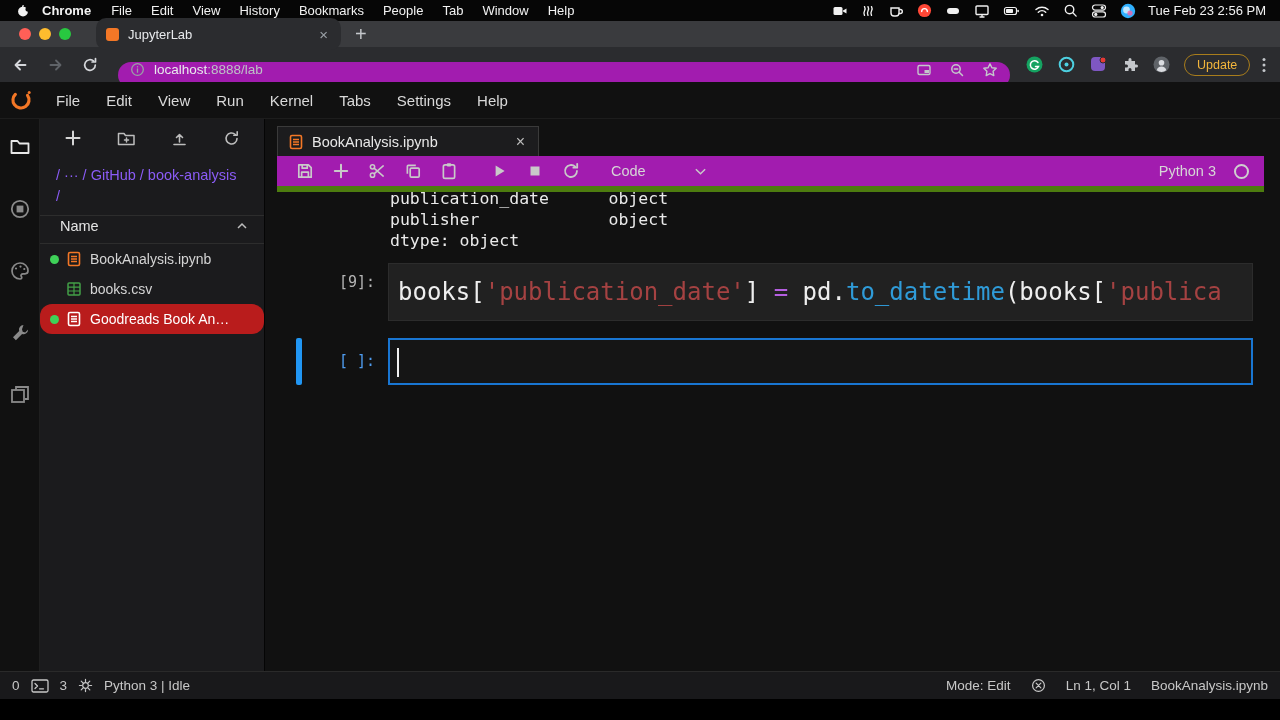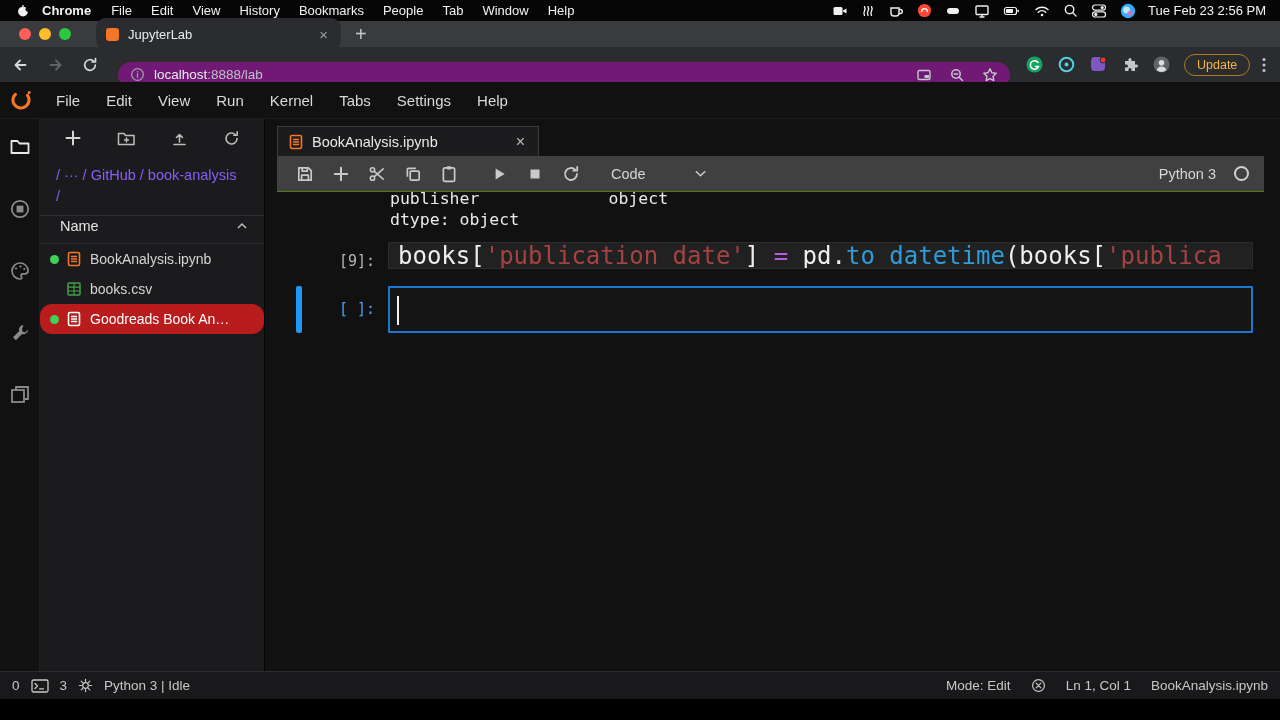--- a/index.html
+++ b/index.html
@@ -22,21 +22,21 @@
   .traffic span { width:12px; height:12px; border-radius:50%; display:block; }
   .t-red{background:#ff5f57}.t-yellow{background:#febc2e}.t-green{background:#28c840}
   .chrome-tab { margin-left:25px; width:245px; height:32px; background:#2b2c2f; border-radius:10px; display:flex; align-items:center; padding:0 10px; color:#e8eaed; font-size:13px; }
   .chrome-tab .fav { width:13px; height:13px; border-radius:3px; background:#f37726; margin-right:9px; flex:0 0 13px; }
   .chrome-tab .title { flex:1; white-space:nowrap; overflow:hidden; }
   .chrome-tab .close { color:#9aa0a6; font-size:15px; padding:0 3px; }
   .newtab { margin-left:14px; color:#c4c7cb; font-size:20px; line-height:20px; }
 
   .chrometoolbar { height:35px; background:#2b2c2f; display:flex; align-items:center; padding:0 12px; }
   .nav-ic { margin-right:18px; }
-  .omnibox { height:26px; flex:0 0 892px; background:#701a75; border-radius:13px; display:flex; align-items:center; padding:0 12px; margin-left:2px;margin-top:20px; }
+  .omnibox { height:26px; flex:0 0 892px; background:#a21caf; border-radius:13px; display:flex; align-items:flex-start; padding:0 12px; margin-left:2px;margin-top:20px; }
   .omnibox .host { color:#e8eaed; font-size:13.5px; margin-left:9px; }
   .omnibox .path { color:#bdc1c6; font-size:13.5px; }
   .omni-ic { margin-left:17px; }
   .ext-row { display:flex; align-items:center; gap:15px; margin-left:16px; }
   .update-chip { margin-left:14px; height:22px; padding:0 12px; border:1px solid #a87d1c; border-radius:12px; color:#f3b63c; font-size:12.5px; display:flex; align-items:center; white-space:nowrap; }
   .kebab { margin-left:12px; }
 
   
   .jlab { height:617px; display:flex; flex-direction:column; background:#111; }
   .jl-menubar { height:37px; display:flex; align-items:center; background:#111; border-bottom:1px solid #1d1d1d; font-size:15px; color:#d9d9d9; }
@@ -56,37 +56,37 @@
   .fb-dot { width:9px; height:9px; border-radius:50%; margin-right:7px; flex:0 0 9px; }
   .fb-dot.on { background:#3fd158; }
   .fb-ic { margin-right:8px; flex:0 0 16px; }
   .fb-label { white-space:nowrap; overflow:hidden; text-overflow:ellipsis; padding-right:8px; }
 
   .main { flex:1; background:#111; display:flex; flex-direction:column; min-width:0; }
   .dock-tabs { height:37px; padding:7px 0 0 12px; display:flex; }
   .dock-tab { width:262px; height:30px; background:#1c1c1e; border:1px solid #3a3a3a; border-bottom:none; display:flex; align-items:center; padding:0 10px; font-size:14.5px; color:#e8e8e8; }
   .dock-tab .close { color:#bdbdbd; font-size:16px; padding:0 3px; }
   .notebook { flex:1; margin:0 16px 0 12px; display:flex; flex-direction:column; min-height:0; }
-  .nb-toolbar { height:36px; background:#404040; border-bottom:1px solid #4d7c0f; display:flex; align-items:center; padding:0 10px; color:#c9c9c9; }
+  .nb-toolbar { height:36px; background:#a21caf; border-bottom:6px solid #4d7c0f; display:flex; align-items:center; padding:0 10px; color:#c9c9c9; }
   .nb-ic { margin:0 9px; }
   .nb-gap { width:14px; }
   .celltype { margin-left:22px; width:96px; display:flex; align-items:center; justify-content:space-between; font-size:14.5px; color:#d6d6d6; }
   .kernel-name { font-size:14.5px; color:#d6d6d6; margin-right:18px; }
   .kernel-dot { width:15px; height:15px; border-radius:50%; border:2px solid #cfcfcf; margin-right:5px; }
 
   .nb-content { flex:1; background:#111; padding-top:1px; overflow:hidden; }
   .out-block { margin:-5px 0 0 113px; font-family:"DejaVu Sans Mono", monospace; font-size:16.5px; line-height:21px; color:#eaeaea; }
   .out-line { white-space:pre; }
   .cell { display:flex; }
   .gutter { flex:0 0 111px; position:relative; }
   .prompt { position:absolute; right:13px; top:10px; font-family:"DejaVu Sans Mono", monospace; font-size:15px; color:#b5b5b5; white-space:pre; }
   .prompt.empty { color:#4f9cf0; top:14px; }
   .collapser { position:absolute; left:19px; top:0; bottom:0; width:6px; border-radius:2px; background:#2196f3; }
   .cell-9 { margin-top:12px; }
-  .cell-9 .input { flex:1; margin-right:11px; height:27px; background:#212121; border:1px solid #2c2c2c; display:flex; align-items:center; padding:0 9px; overflow:hidden; }
+  .cell-9 .input { flex:1; margin-right:11px; height:58px; background:#212121; border:1px solid #2c2c2c; display:flex; align-items:center; padding:0 9px; overflow:hidden; }
   .code { font-family:"DejaVu Sans Mono", monospace; font-size:24px; white-space:pre; color:#eeeeee; }
   .tok-string { color:#a54242; }
   .tok-op { color:#b55fe0; }
   .tok-fn { color:#2f9bd8; }
   .cell-empty { margin-top:17px; }
   .cell-empty .input { flex:1; margin-right:11px; height:47px; background:#151515; border:2px solid #1976d2; position:relative; }
   .caret { position:absolute; left:7px; top:8px; width:2px; height:29px; background:#efefef; }
 
   .statusbar { height:28px; background:#19191b; border-top:1px solid #2a2a2a; display:flex; align-items:center; font-size:13.5px; color:#c7c7c7; padding:0 12px; }
   .sb-left { display:flex; align-items:center; gap:11px; }
@@ -487,20 +487,21 @@
                 </svg>
               </span>
           </span>
           <span class="sp"></span>
           <span class="kernel-name">Python 3</span>
           <span class="kernel-dot"></span>
         </div>
 
         <div class="nb-content">
           <div class="out-block">
+            <div class="out-line">publication_date      object</div>
             <div class="out-line">publisher             object</div>
             <div class="out-line">dtype: object</div>
           </div>
 
           <div class="cell cell-9">
             <div class="gutter">
               <span class="prompt">[9]:</span>
             </div>
             <div class="input">
                 <div class="code"><span>books[</span><span class="tok-string">'publication_date'</span><span>] </span><span class="tok-op">=</span><span> pd.</span><span class="tok-fn">to_datetime</span><span>(books[</span><span class="tok-string">'publica</span></div>

